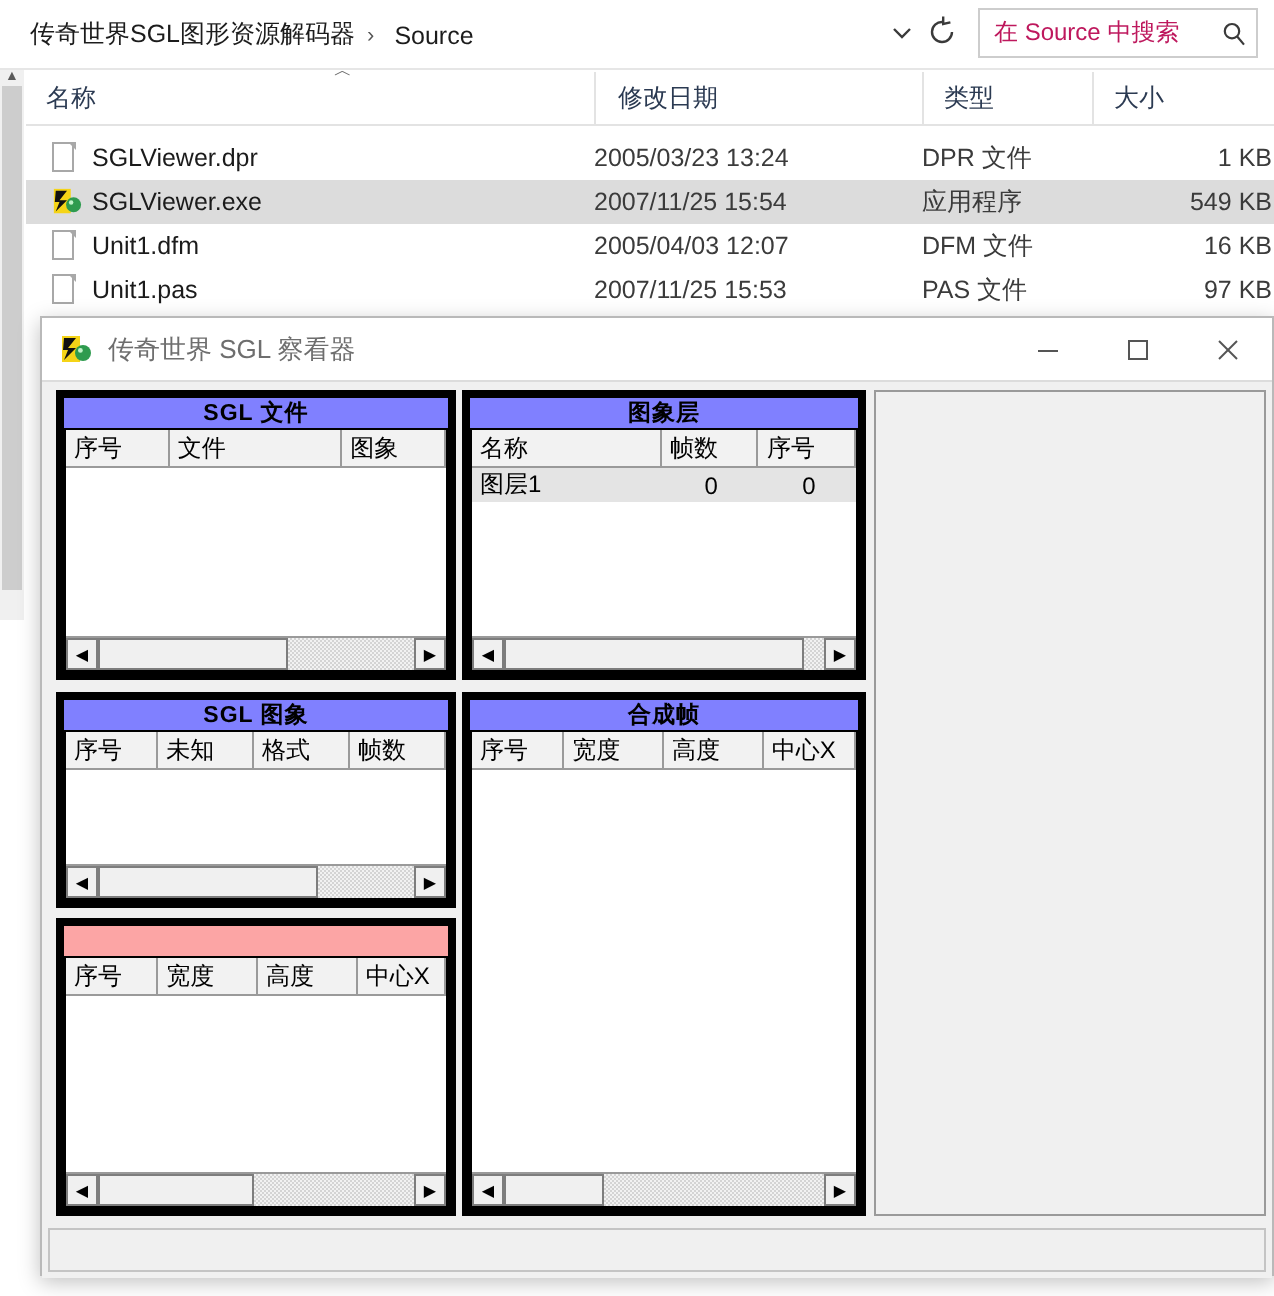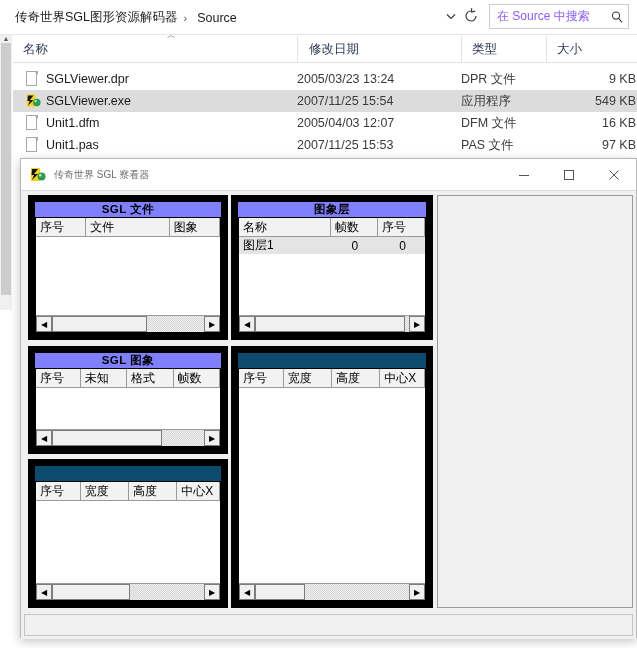--- a/index.html
+++ b/index.html
@@ -35,21 +35,21 @@
   .bc-refresh {
     position: absolute; left: 462px; top: 7px; width: 18px; height: 18px;
     color: #333;
   }
   .search-box {
     position: absolute; left: 489px; top: 4px; width: 140px; height: 25px;
     border: 1px solid #cdcdcd; background: #ffffff;
     display: flex; align-items: center; box-sizing: border-box;
   }
   .search-text {
-    font-size: 12px; color: #8b5cf6; padding-left: 7px; flex: 1;
+    font-size: 12px; color: #be185d; padding-left: 7px; flex: 1;
     white-space: nowrap; overflow: hidden;
   }
   .search-icon { width: 22px; display: flex; align-items: center; justify-content: center; color: #444; }
 
   .ex-divider {
     position: absolute; left: 0; top: 34px; width: 637px; height: 1px; background: #e6e6e6;
   }
 
   
   .ex-vscroll {
@@ -112,35 +112,35 @@
     box-shadow: 0 3px 10px rgba(0,0,0,0.25);
     box-sizing: border-box;
   }
   .app-titlebar {
     position: absolute; left: 0; top: 0; width: 100%; height: 32px;
     background: #ffffff; border-bottom: 1px solid #dcdcdc; box-sizing: border-box;
     display: flex; align-items: center;
   }
   .app-ticon { margin-left: 9px; width: 16px; height: 16px; position: relative; }
   .app-title {
-    margin-left: 8px; font-size: 10px; color: #6e6e6e; white-space: nowrap;
+    margin-left: 8px; font-size: 13px; color: #6e6e6e; white-space: nowrap;
   }
   .wbtns { position: absolute; right: 0; top: 0; height: 31px; display: flex; }
   .wbtn {
     width: 45px; height: 31px; display: flex; align-items: center; justify-content: center;
     color: #4a4a4a;
   }
 
   .app-body {
     position: absolute; left: 0; top: 32px; width: 100%; height: 448px;
     background: #f0f0f0;
   }
 
   
-  .panel { position: absolute; background: #0c4a6e; border: 7px solid #000000; box-sizing: border-box; }
+  .panel { position: absolute; background: #fca5a5; border: 4px solid #000000; box-sizing: border-box; }
   .panel-cap {
     position: absolute; left: 0; top: 0; width: 100%; height: 15px;
     background: #8080ff; color: #000000; font-size: 11.5px;
     display: flex; align-items: center; justify-content: center;
     font-weight: bold; letter-spacing: 0.5px; box-sizing: border-box;
   }
   .panel-frame {
     position: absolute; left: 0; top: 15px; right: 0; bottom: 0;
     border: 1px solid #000; background: #ffffff; box-sizing: border-box;
     overflow: hidden;
@@ -238,21 +238,21 @@
       <div class="ex-row" style="top: 68px;">
         <div class="c-name">
           <span class="fileicon">
             <span class="page"></span>
             <span class="fold"></span>
           </span>
           <span>SGLViewer.dpr</span>
         </div>
         <div class="c-date">2005/03/23 13:24</div>
         <div class="c-type">DPR 文件</div>
-        <div class="c-size">9 KB</div>
+        <div class="c-size">1 KB</div>
       </div>
       <div class="ex-row sel" style="top: 90px;">
         <div class="c-name">
           <span class="exeicon"><svg width="15" height="16" viewBox="0 0 16 16">
               <rect x="1" y="1" width="9" height="13" fill="#f5d417"></rect>
               <path d="M2 2 L8 2 L4 7 L8 7 L2 13 L4 8 L1.5 8 Z" fill="#111"></path>
               <circle cx="11.5" cy="9.5" r="4" fill="#2e9b4e"></circle>
               <circle cx="10.2" cy="8.2" r="1.2" fill="#bff2c8"></circle>
             </svg></span>
           <span>SGLViewer.exe</span>
@@ -376,20 +376,21 @@
           <div class="hscroll">
             <div class="hsb-arrow">◀</div>
             <div class="hsb-thumb" style="width:110px;"></div>
             <div class="hsb-track"></div>
             <div class="hsb-arrow">▶</div>
           </div>
         </div>
       </div>
 
       <div class="panel" id="p-comp" style="left:210px; top:155px; width:202px; height:262px;">
+        <div class="panel-cap">合成帧</div>
         <div class="panel-frame">
           <div class="lv-head">
             <div class="lv-th" style="width:48px;">序号</div>
             <div class="lv-th" style="width:52px;">宽度</div>
             <div class="lv-th" style="width:52px;">高度</div>
             <div class="lv-th" style="width:48px;">中心X</div>
           </div>
           <div class="lv-body"></div>
           <div class="hscroll">
             <div class="hsb-arrow">◀</div>

